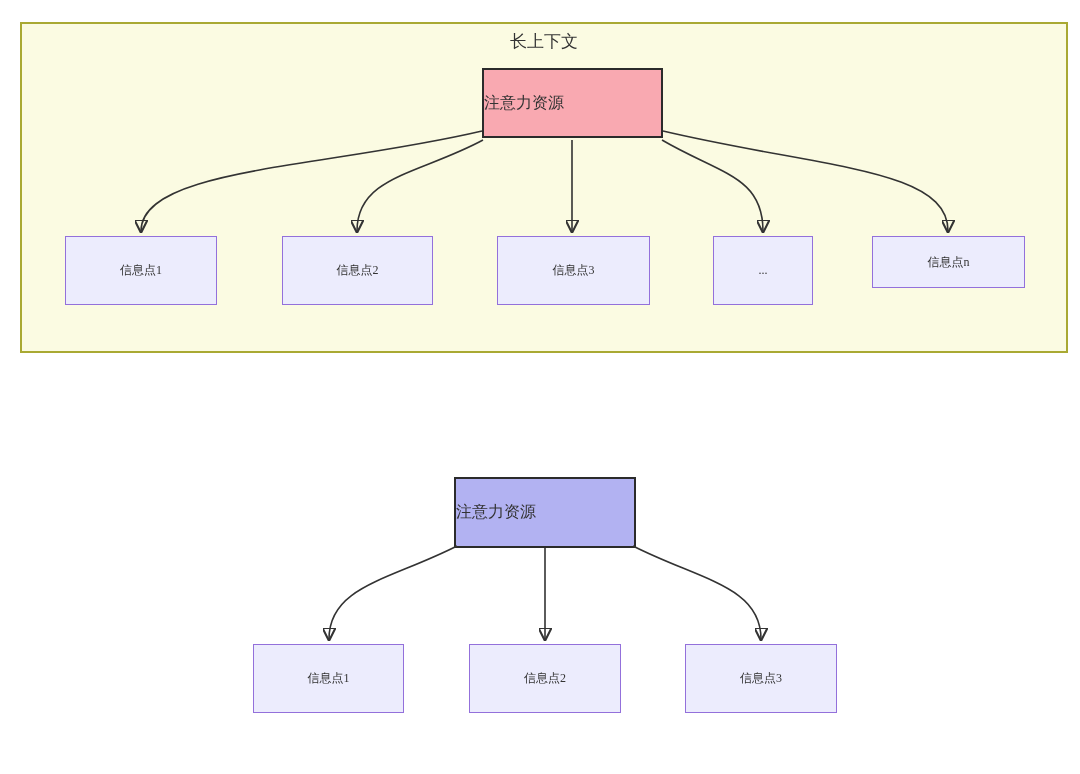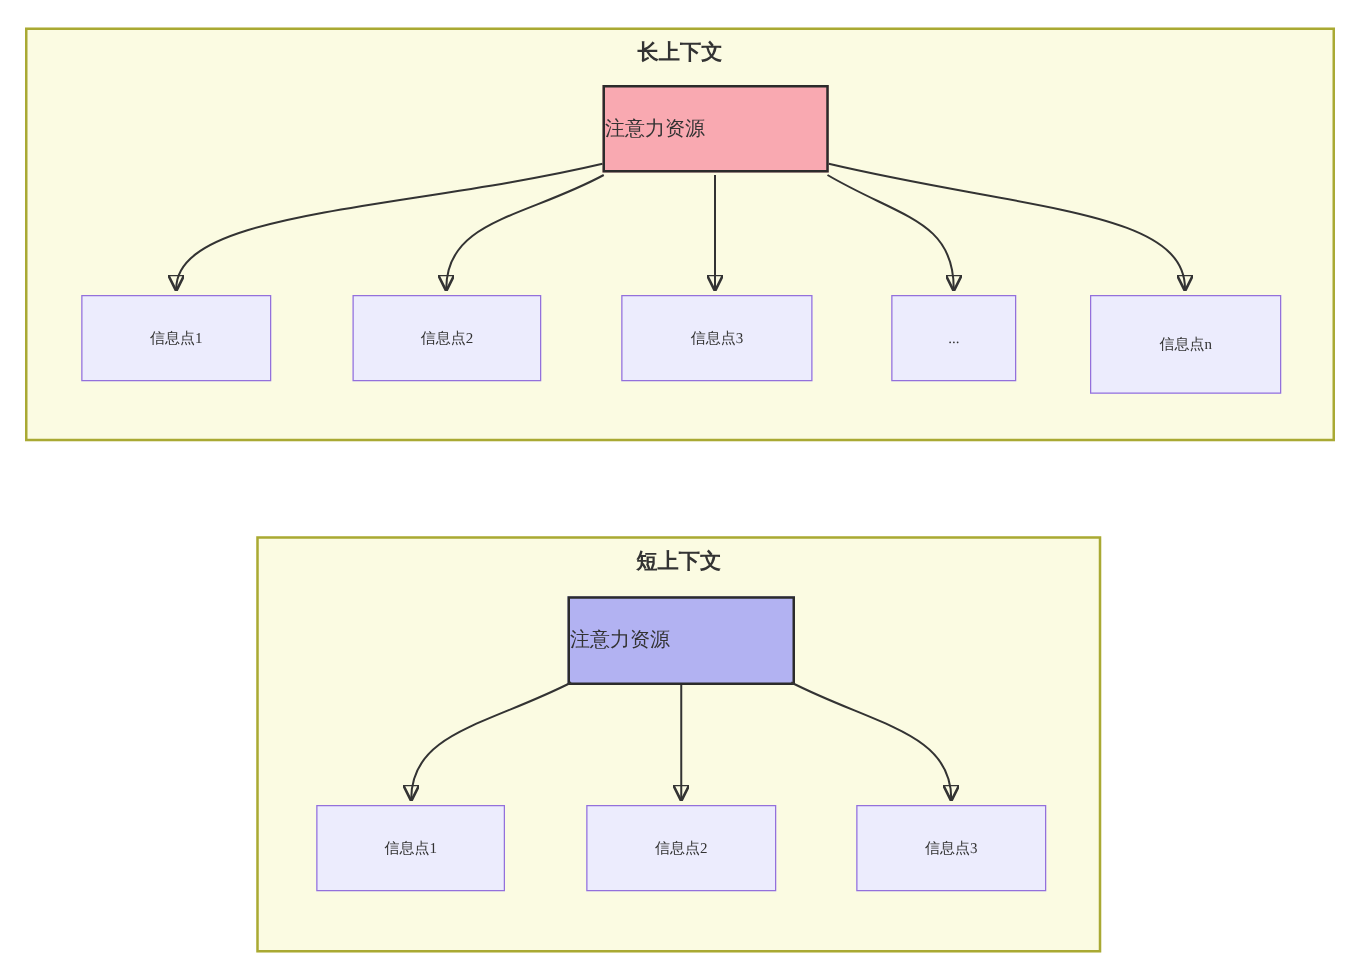--- a/index.html
+++ b/index.html
@@ -23,21 +23,20 @@
     box-sizing: border-box;
   }
   .container-title {
     position: absolute;
     top: 6px;
     left: 0;
     width: 100%;
     text-align: center;
     font-size: 17px;
     color: var(--text, #333);
-    font-weight: bold;
   }
   .root-box {
     position: absolute;
     border: 2.5px solid var(--root-border, #2b2b2b);
     box-sizing: border-box;
     display: flex;
     align-items: center;
     font-size: 16px;
     color: var(--text, #333);
   }
@@ -87,27 +86,24 @@
   </div>
   <div class="info-box" style="left:282px; top:236px; width:151px; height:69px;">
     <span>信息点2</span>
   </div>
   <div class="info-box" style="left:497px; top:236px; width:153px; height:69px;">
     <span>信息点3</span>
   </div>
   <div class="info-box" style="left:713px; top:236px; width:100px; height:69px;">
     <span>...</span>
   </div>
-  <div class="info-box" style="left:872px; top:236px; width:153px; height:79px;justify-content:center;">
+  <div class="info-box" style="left:872px; top:236px; width:153px; height:52px;justify-content:center;">
     <span>信息点n</span>
   </div>
 
-  <div class="container" style="left:205px; top:429px; width:676px; height:333px;">
-    <div class="container-title">短上下文</div>
-  </div>
 
   <div class="root-box root-short" style="left:454px; top:477px; width:182px; height:71px;">
     <span>注意力资源</span>
   </div>
 
   <div class="info-box" style="left:253px; top:644px; width:151px; height:69px;">
     <span>信息点1</span>
   </div>
   <div class="info-box" style="left:469px; top:644px; width:152px; height:69px;">
     <span>信息点2</span>

